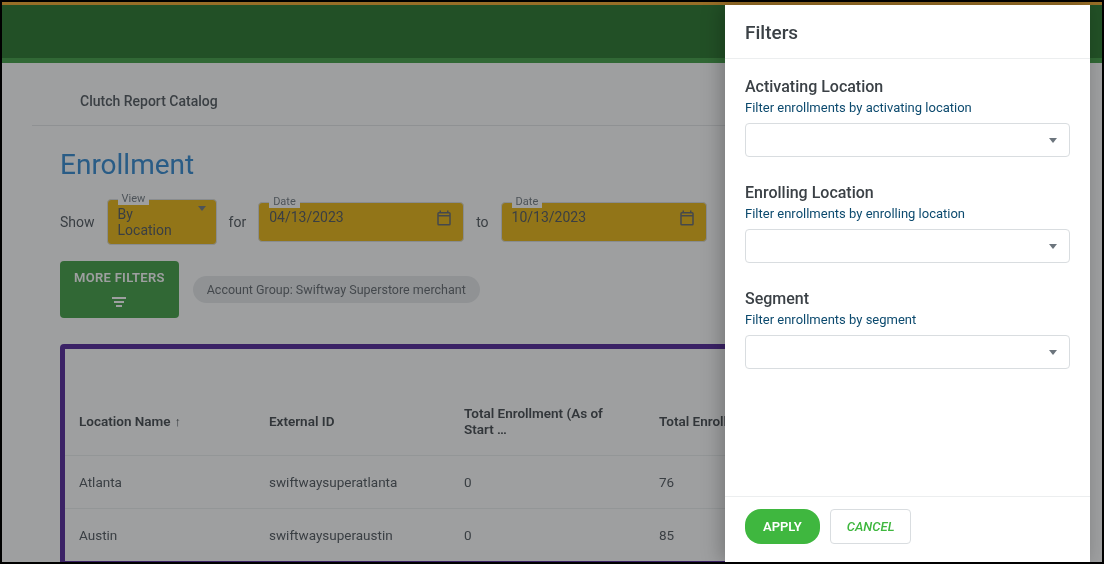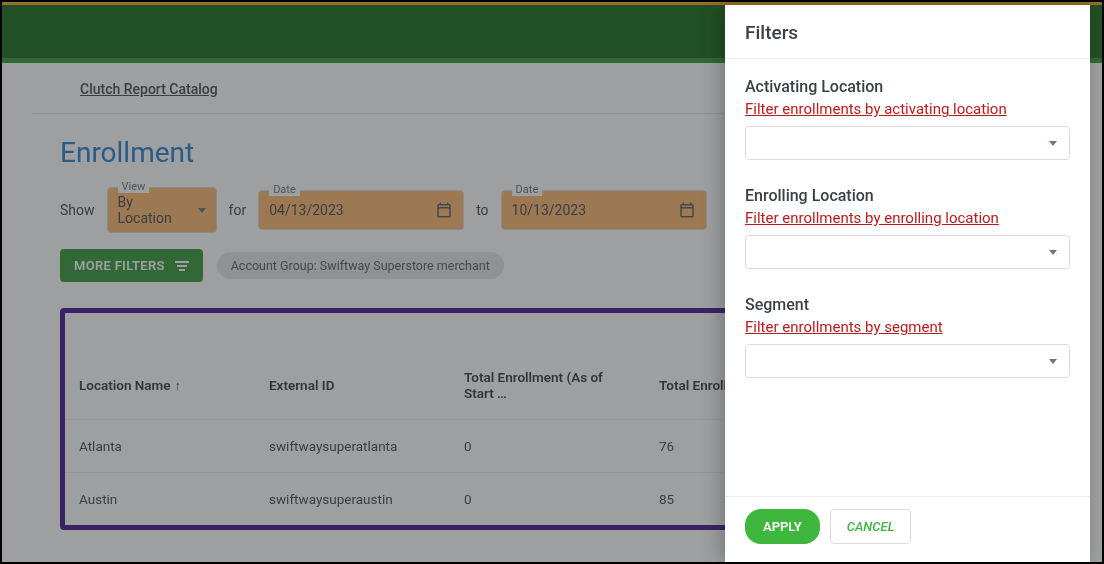--- a/index.html
+++ b/index.html
@@ -1,53 +1,53 @@
 <!DOCTYPE html>
 <html><head>
 <meta charset="utf-8">
 <style>
 * { box-sizing: border-box; margin: 0; padding: 0; font-family: -apple-system, BlinkMacSystemFont, "Segoe UI", Roboto, Arial, sans-serif; }
 body { width: 1104px; height: 564px; position: relative; overflow: hidden; background: #fff; border: 2px solid #000; }
 .orange-strip { position: absolute; top: 0; left: 0; right: 0; height: 3px; background: #f5a623; z-index: 3; }
 .green-header { position: absolute; top: 3px; left: 0; right: 0; height: 56px; background: #1e7022; z-index: 1; }
 .green-strip { position: absolute; top: 56px; left: 0; right: 0; height: 5px; background: #399b3d; z-index: 1; }
 .main { position: absolute; top: 61px; left: 0; right: 0; bottom: 0; padding: 0 30px; z-index: 1; }
-.catalog-link { padding: 18px 0 16px 48px; font-size: 14px; font-weight: 500; color: #495057; border-bottom: 1px solid #e4e6e8; text-decoration: underline; }
+.catalog-link { padding: 30px 0 16px 48px; font-size: 14px; font-weight: 500; color: #495057; border-bottom: 1px solid #e4e6e8; }
 .title-row { display: flex; justify-content: space-between; align-items: center; padding: 22px 28px 12px 28px; }
 .page-title { font-size: 28px; font-weight: 400; color: #2a85d0; }
 .home-link { font-size: 14px; color: #2a85d0; }
 .filter-row { display: flex; align-items: center; gap: 12px; padding: 6px 28px; }
 .show-label, .to-label, .for-label { font-size: 14px; color: #495057; }
-.field-wrap { position: relative; border: 1px solid #d9dde0; border-radius: 4px; background: #fdba74; padding: 6px 10px; display: flex; align-items: center; gap: 8px; min-height: 40px; }
+.field-wrap { position: relative; border: 1px solid #d9dde0; border-radius: 4px; background: #eab308; padding: 6px 10px; display: flex; gap: 8px; min-height: 40px; }
 .field-float { position: absolute; top: -8px; left: 10px; background: #fff; padding: 0 4px; font-size: 11px; color: #6c757d; }
 .field-value { font-size: 14px; color: #495057; }
 .view-field { width: 110px; }
 .date-field { width: 206px; justify-content: space-between; }
 .caret { width: 0; height: 0; border-left: 4px solid transparent; border-right: 4px solid transparent; border-top: 5px solid #6c757d; }
 .cal-icon { width: 18px; height: 18px; fill: #5c6268; }
 .row2 { display: flex; align-items: center; gap: 14px; padding: 10px 28px 18px 28px; }
-.more-filters-btn { display: inline-flex; align-items: center; gap: 10px; background: #399b3d; color: #fff; border: none; border-radius: 4px; padding: 9px 14px; font-size: 13px; font-weight: 600; letter-spacing: .3px; cursor: pointer; }
+.more-filters-btn { display: inline-flex; align-items: center; gap: 10px; background: #399b3d; color: #fff; border: none; border-radius: 4px; padding: 9px 14px; font-size: 13px; font-weight: 600; letter-spacing: .3px; cursor: pointer; flex-direction: column; }
 .filter-lines { display: inline-block; }
 .filter-lines span { display: block; background: #fff; height: 2px; margin: 2px 0; }
 .filter-lines span:nth-child(1){ width:14px } .filter-lines span:nth-child(2){ width:10px; margin-left:2px } .filter-lines span:nth-child(3){ width:6px; margin-left:4px }
 .chip { background: #e6e8ea; color: #5c6268; font-size: 12.5px; padding: 6px 14px; border-radius: 14px; }
 .table-wrap { margin: 8px 28px 8px 28px; border: 5px solid #4c1d95; border-radius: 4px; overflow: hidden; }
 .tbl { width: 100%; border-collapse: collapse; }
 .tbl th, .tbl td { text-align: left; padding: 18px 14px; font-size: 13.5px; color: #495057; }
 .tbl thead th { font-weight: 600; color: #3b4146; padding-top: 56px; padding-bottom: 18px; }
 .tbl tbody tr { border-top: 1px solid #eceeef; }
 .sort-arrow { font-size: 13px; margin-left: 4px; }
 
 .overlay { position: absolute; inset: 0; background: rgba(40,42,44,0.45); z-index: 5; }
 .panel { position: absolute; top: 3px; right: 12px; bottom: 0; width: 365px; background: #fff; z-index: 10; display: flex; flex-direction: column; box-shadow: -4px 0 18px rgba(0,0,0,.25); }
 .panel-head { padding: 16px 20px 14px 20px; font-size: 19px; font-weight: 500; color: #3b4146; border-bottom: 1px solid #eceeef; }
 .panel-body { padding: 18px 20px; flex: 1; overflow: auto; }
 .fgroup { margin-bottom: 26px; }
 .fgroup-title { font-size: 16px; font-weight: 500; color: #3b4146; margin-bottom: 4px; }
-.fgroup-desc { font-size: 15px; color: #b91c1c; margin-bottom: 8px; text-decoration: underline; }
+.fgroup-desc { font-size: 13px; color: #0c4a6e; margin-bottom: 8px; }
 .select-box { width: 100%; height: 34px; border: 1px solid #d9dde0; border-radius: 4px; background: #fff; display: flex; align-items: center; justify-content: flex-end; padding: 0 12px; cursor: pointer; }
 .panel-foot { padding: 12px 20px 18px 20px; border-top: 1px solid #eceeef; display: flex; gap: 10px; }
 .apply-btn { background: #3fb73f; color: #fff; border: none; border-radius: 16px; padding: 9px 18px; font-size: 13px; font-weight: 600; cursor: pointer; }
 .cancel-btn { background: #fff; color: #3fb73f; border: 1px solid #d9dde0; border-radius: 4px; padding: 9px 16px; font-size: 13px; font-weight: 500; cursor: pointer; font-style: italic; }
 </style>
 </head>
 <body>
 
 <div class="orange-strip"></div>
 <div class="green-header"></div>

